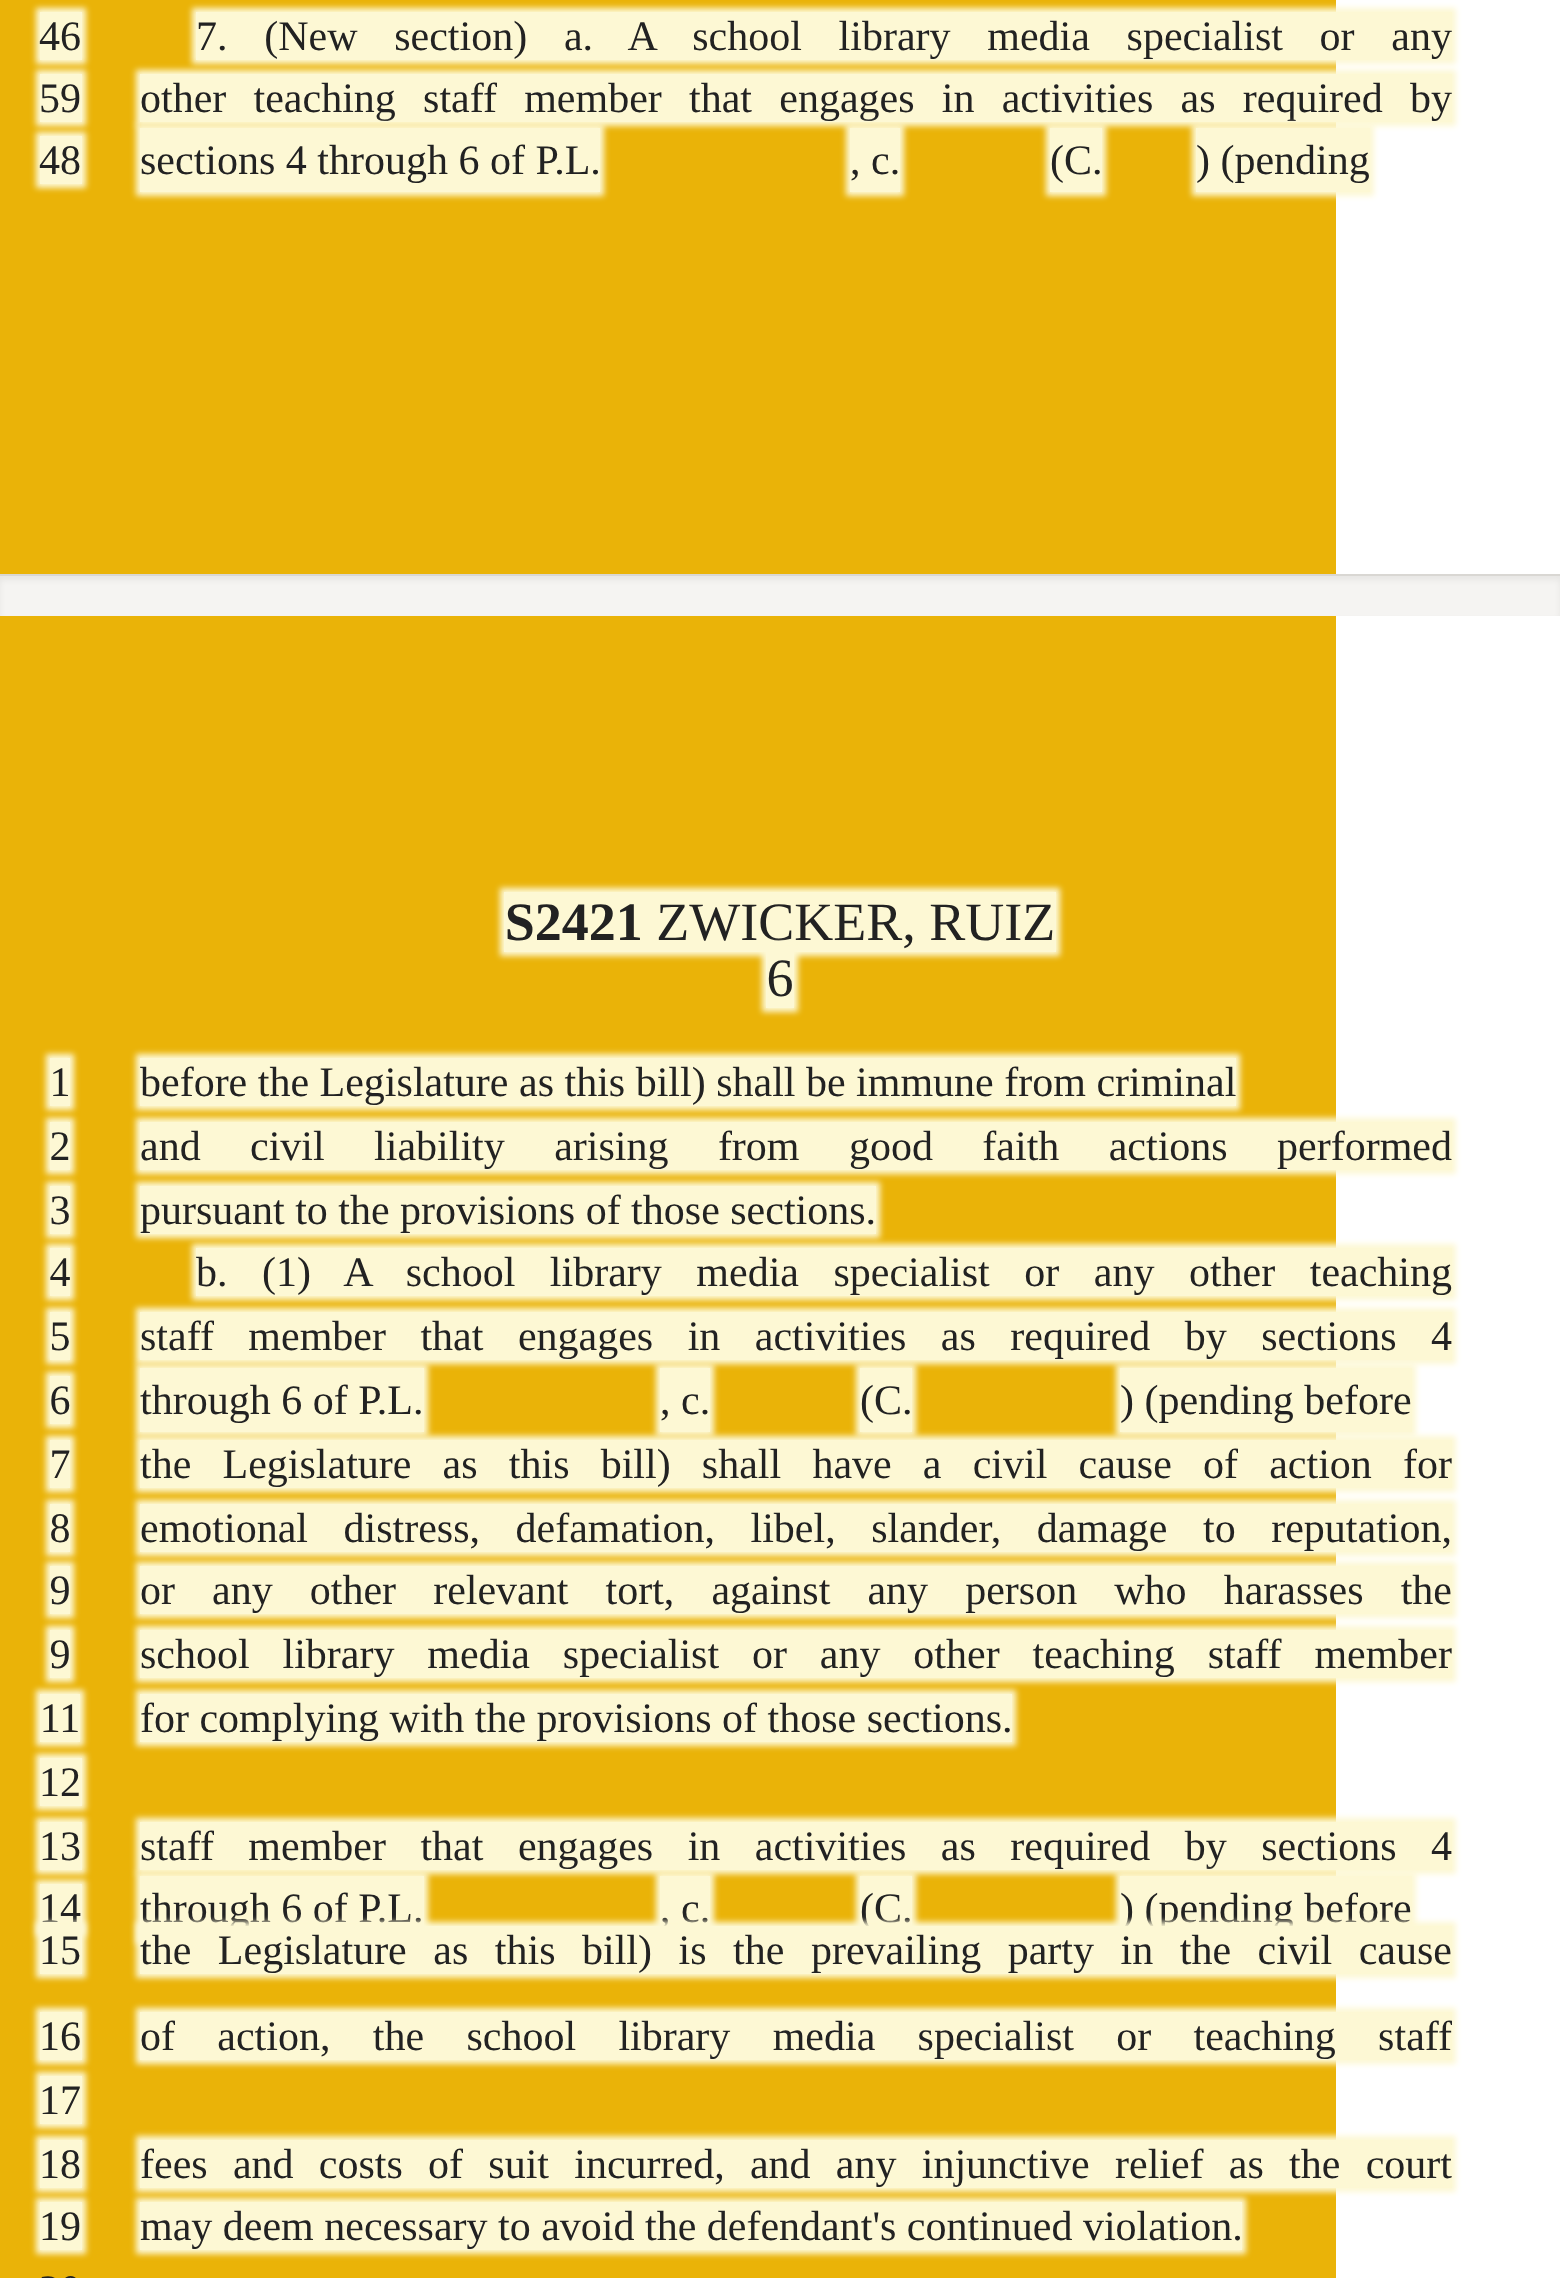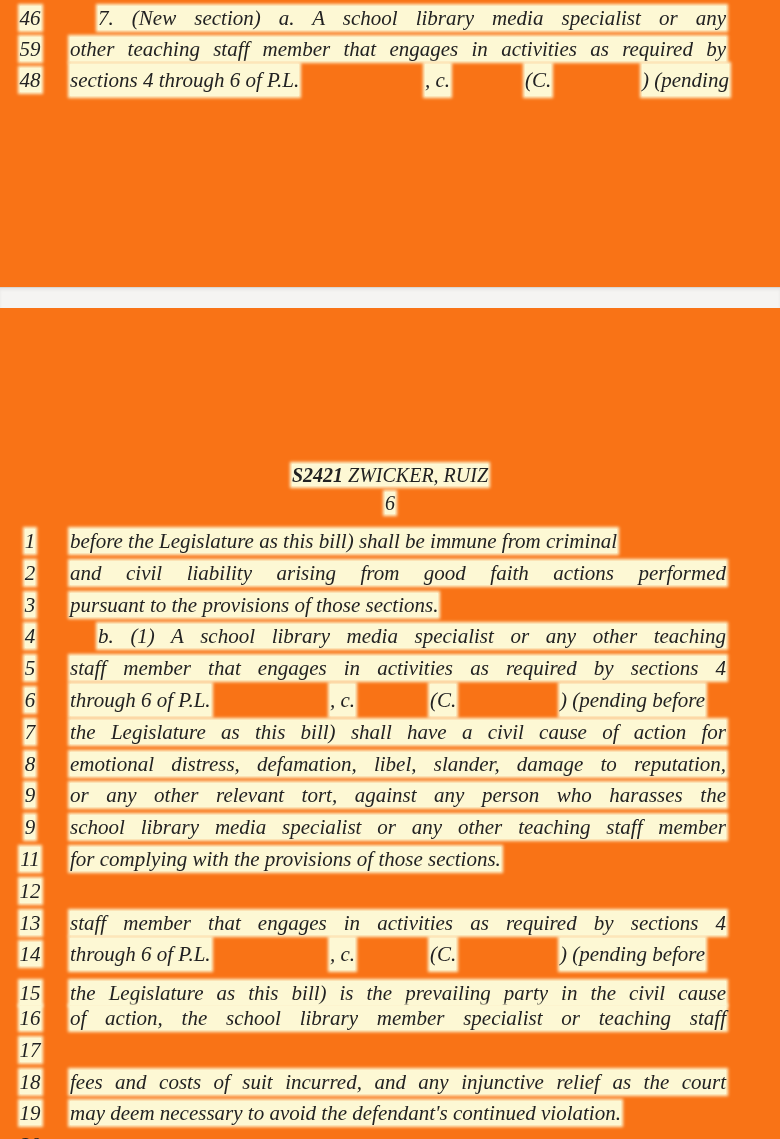--- a/index.html
+++ b/index.html
@@ -3,21 +3,21 @@
 <meta charset="utf-8">
 <style>
   html, body { margin: 0; padding: 0; }
   body {
     width: 780px; height: 1139px; overflow: hidden;
     background: #ffffff;
     font-family: "Liberation Serif", "DejaVu Serif", serif;
     color: #222222;
     position: relative;
   }
-  .page { position: absolute; left: 0; width: 780px; background: #f97316; font-style: italic; }
+  .page { position: absolute; left: 0; width: 668px; background: #eab308; }
   .page-top { top: 0; height: 287px; }
   .page-gap {
     position: absolute; top: 287px; left: 0; width: 780px; height: 20px;
     background: #f5f4f2;
     border-top: 1px solid #d9d7d3;
     box-shadow: inset 0 2px 3px rgba(0,0,0,0.06);
   }
   .page-bottom { top: 308px; height: 831px; }
   .line {
     position: absolute; left: 0; width: 780px; height: 32px;
@@ -32,21 +32,21 @@
   }
   .txt {
     position: absolute; left: 70px; width: 656px;
     white-space: nowrap;
   }
   .txt.justify { text-align: justify; text-align-last: justify; white-space: normal; }
   .txt.indent { padding-left: 28px; width: 628px; }
   .seg { position: absolute; top: 0; }
   .header {
     position: absolute; left: 0; width: 780px; text-align: center;
-    font-size: 20px; line-height: 28px; margin-top: 14px;
+    font-size: 27px; line-height: 28px;
   }
   .header b { font-weight: bold; }
 </style>
 </head>
 <body>
 
 <div class="page page-top">
   <div class="line" style="top:2px">
     <div class="ln"><span>46</span></div>
     <div class="txt justify indent"><span>7.  (New section) a.  A school library media specialist or any</span></div>
@@ -54,21 +54,21 @@
   <div class="line" style="top:33px">
     <div class="ln"><span>59</span></div>
     <div class="txt justify"><span>other teaching staff member that engages in activities as required by</span></div>
   </div>
   <div class="line" style="top:64px">
     <div class="ln"><span>48</span></div>
     <div class="txt">
       <span class="seg" style="left:0">sections 4 through 6 of P.L.</span>
       <span class="seg" style="left:355px">, c.</span>
       <span class="seg" style="left:455px">(C.</span>
-      <span class="seg" style="left:572px">) (pending</span>
+      <span class="seg" style="left:528px">) (pending</span>
     </div>
   </div>
 </div>
 
 <div class="page-gap"></div>
 
 <div class="page page-bottom">
   <div class="header" style="top:139px">
     <span class="hl"><b>S2421</b><span> ZWICKER, RUIZ</span></span>
   </div>
@@ -135,27 +135,27 @@
       </div>
       <div class="line" style="top: 630.4px;">
         <div class="ln"><span>14</span></div>
         <div class="txt">
           <span class="seg" style="left: 0px;">through 6 of P.L.</span>
           <span class="seg" style="left: 260px;">, c.</span>
           <span class="seg" style="left: 360px;">(C.</span>
           <span class="seg" style="left: 490px;">) (pending before</span>
         </div>
       </div>
-      <div class="line" style="top: 669px;">
+      <div class="line" style="top: 651px;">
         <div class="ln"><span>15</span></div>
         <div class="txt justify"><span>the Legislature as this bill) is the prevailing party in the civil cause</span></div>
       </div>
       <div class="line" style="top: 694px;">
         <div class="ln"><span>16</span></div>
-        <div class="txt justify"><span>of action, the school library member specialist or teaching staff</span></div>
+        <div class="txt justify"><span>of action, the school library media specialist or teaching staff</span></div>
       </div>
       <div class="line" style="top: 725.8px;">
         <div class="ln"><span>17</span></div>
       </div>
       <div class="line" style="top: 757.6px;">
         <div class="ln"><span>18</span></div>
         <div class="txt justify"><span>fees and costs of suit incurred, and any injunctive relief as the court</span></div>
       </div>
       <div class="line" style="top: 789.4px;">
         <div class="ln"><span>19</span></div>

